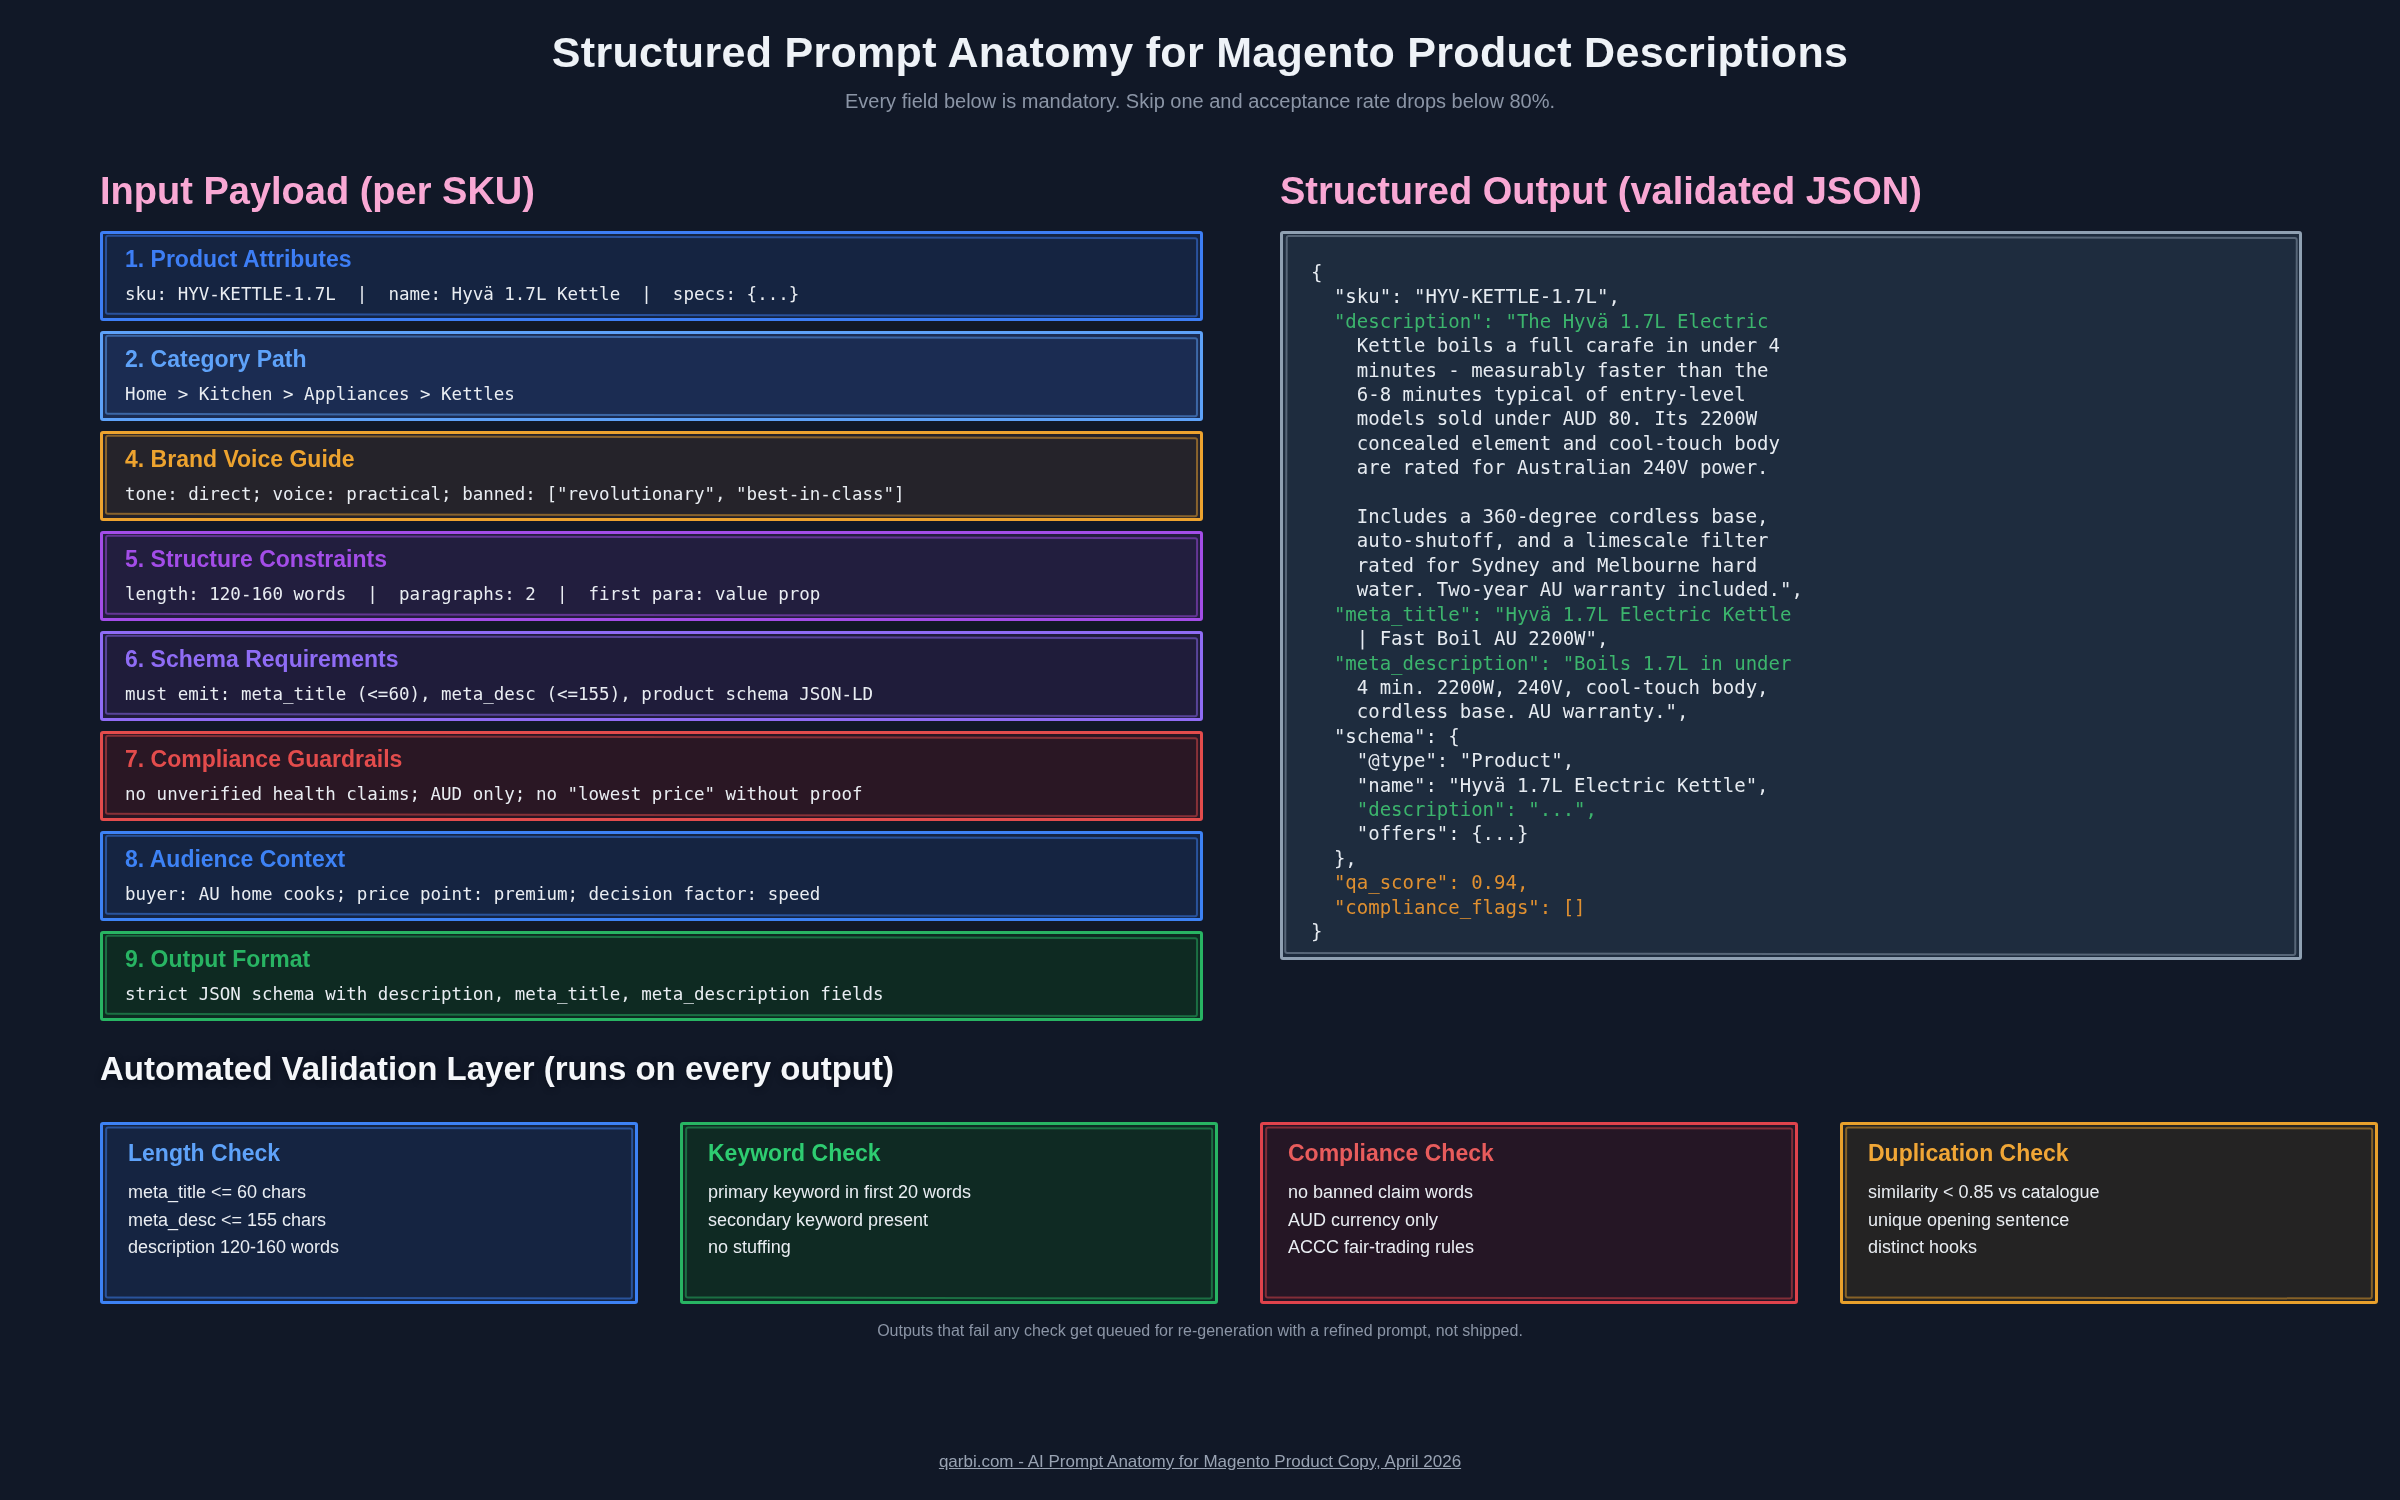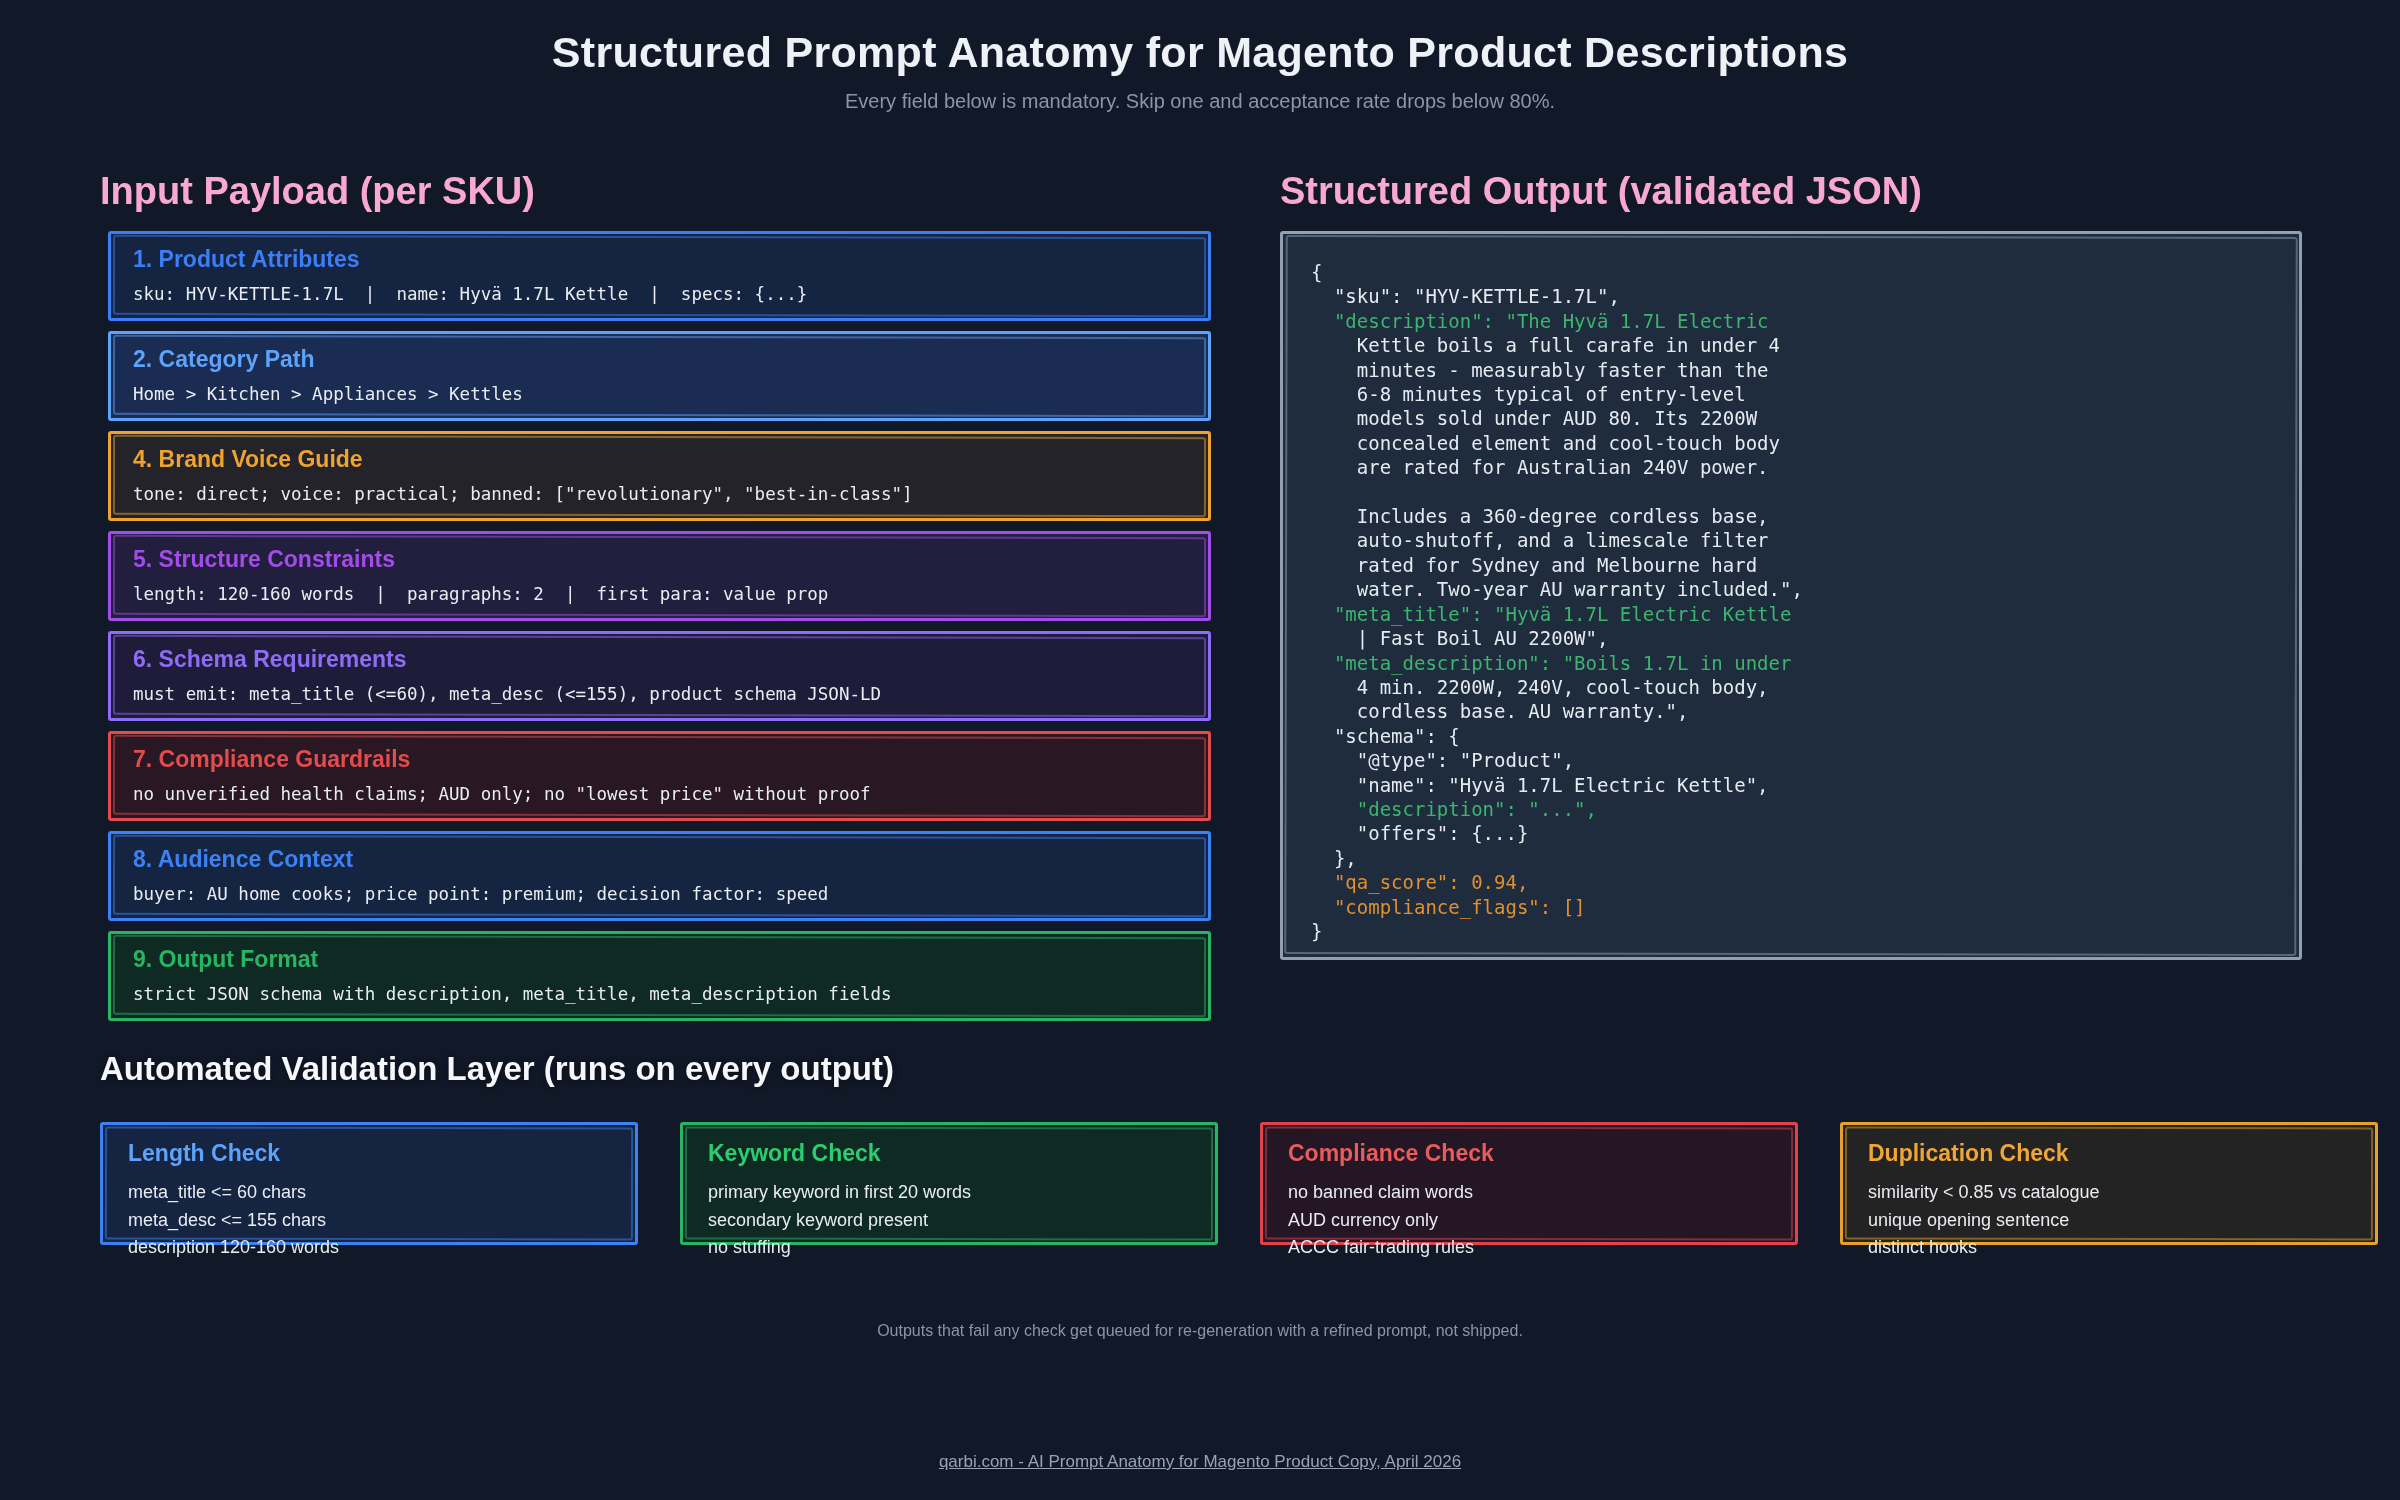--- a/index.html
+++ b/index.html
@@ -31,21 +31,21 @@
     background:var(--bg,#152441);
     border-radius:3px;
   }
   .sketch::before {
     content:""; position:absolute; inset:2px;
     border:2px solid var(--accent,#3d7ef5); opacity:.5;
     border-radius:3px; transform:rotate(.12deg);
     pointer-events:none;
   }
 
-  #payload-boxes { position:absolute; left:108px; top:231px; width:1103px; }
+  #payload-boxes { position:absolute; left:100px; top:231px; width:1103px; }
   .payload-box { height:90px; margin-bottom:10px; padding:12px 22px 0 22px; }
   .payload-box .box-title { font-size:23px; font-weight:bold; color:var(--accent); }
   .payload-box .box-content {
     margin-top:11px; font-family:"DejaVu Sans Mono", monospace;
     font-size:17.5px; color:#e9edf2; white-space:pre;
   }
 
   .json-panel {
     position:absolute; left:1280px; top:231px; width:1022px; height:729px;
     --accent:#8fa0b2; --bg:#1e2c3e;
@@ -57,21 +57,21 @@
   }
   .json-line { display:block; white-space:pre; }
 
   .validation-heading {
     position:absolute; left:100px; top:1050px; z-index:10;
     font-size:33px; font-weight:bold; color:#f5f7fa;
     text-shadow:0 1px 6px rgba(8,12,22,.65);
   }
 
   .check-card {
-    position:absolute; top:1122px; width:538px; height:123px;
+    position:absolute; top:1122px; width:538px; height:182px;
     padding:15px 25px 0 25px;
   }
   .check-card .check-title { font-size:23px; font-weight:bold; color:var(--title,#5ea2f9); }
   .check-card ul { list-style:none; margin-top:12px; }
   .check-card li { font-size:18px; line-height:27.5px; color:#e9edf2; }
 
   .footer-note {
     position:absolute; top:1322px; left:0; width:100%;
     text-align:center; font-size:16px; color:#8b95a6;
   }

